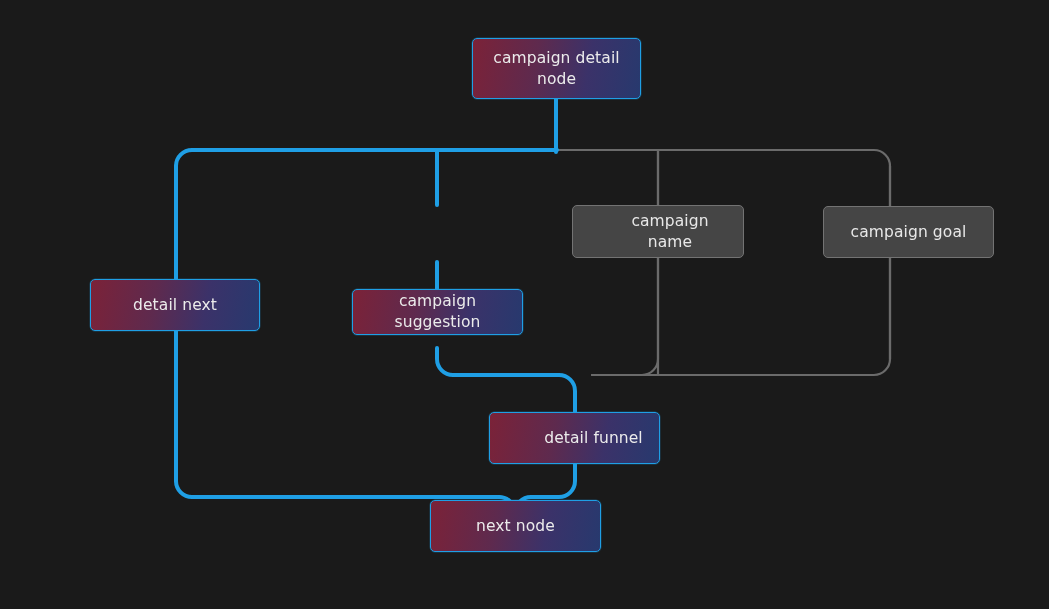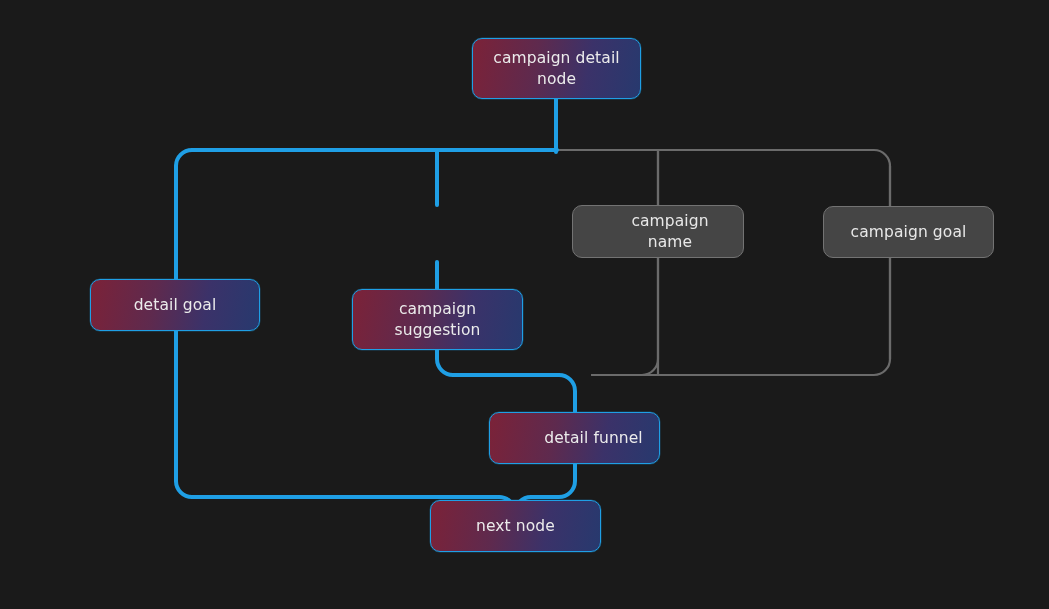--- a/index.html
+++ b/index.html
@@ -22,21 +22,21 @@
     width: 1049px;
     height: 609px;
   }
   .node {
     position: absolute;
     box-sizing: border-box;
     display: flex;
     align-items: center;
     justify-content: center;
     text-align: center;
-    border-radius: 10px;
+    border-radius: 5px;
     font-size: 15.5px;
     line-height: 1.35;
     letter-spacing: 0.1px;
     color: #ebebeb;
     padding: 4px 10px;
     z-index: 5;
   }
   .node.accent {
     background: linear-gradient(100deg, #7b2238 0%, #5e2a4e 38%, #3b3269 68%, #27396e 100%);
     border: 1.6px solid #1f9fe5;
@@ -97,24 +97,24 @@
 
   <div class="node muted" style="left:572px; top:205px; width:172px; height:53px;padding-left:34px;">
     <span>campaign name</span>
   </div>
 
   <div class="node muted" style="left:785px; top:206px; width:171px; height:52px;margin-left:38px;">
     <span>campaign goal</span>
   </div>
 
   <div class="node accent" style="left:90px; top:279px; width:170px; height:52px;">
-    <span>detail goal</span>
+    <span>detail next</span>
   </div>
 
-  <div class="node accent" style="left:352px; top:289px; width:171px; height:61px;">
+  <div class="node accent" style="left:352px; top:289px; width:171px; height:46px;">
     <span>campaign suggestion</span>
   </div>
 
   <div class="node accent" style="left:489px; top:412px; width:171px; height:52px;padding-left:48px;">
     <span>detail funnel</span>
   </div>
 
   <div class="node accent" style="left:430px; top:500px; width:171px; height:52px;">
     <span>next node</span>
   </div>

